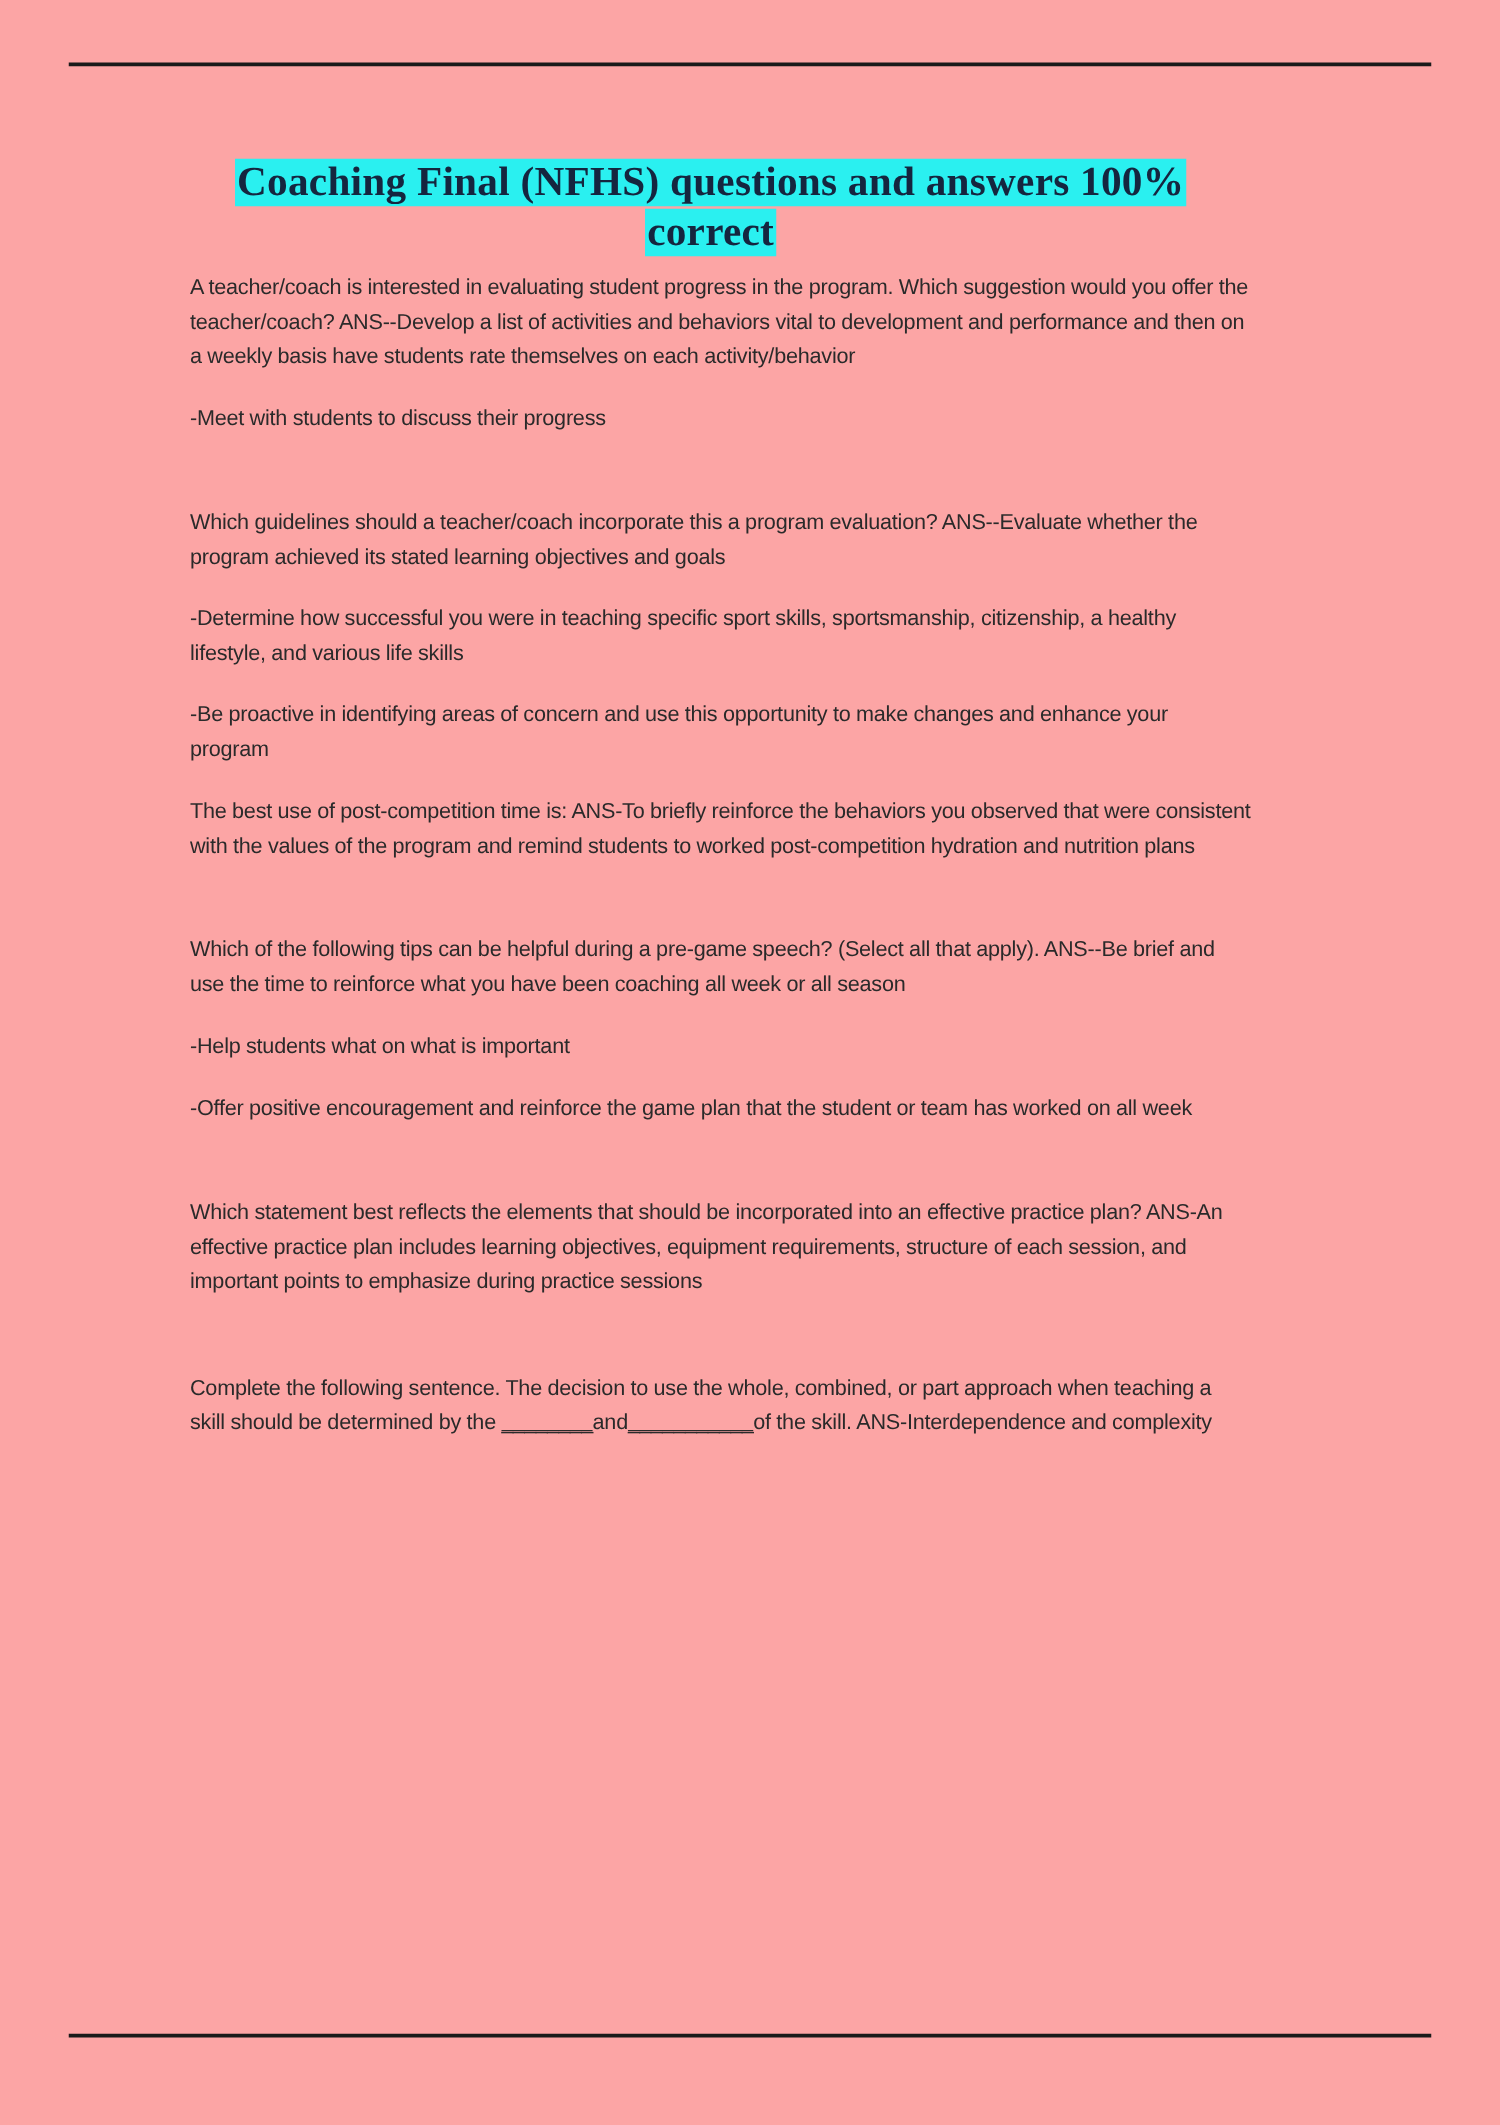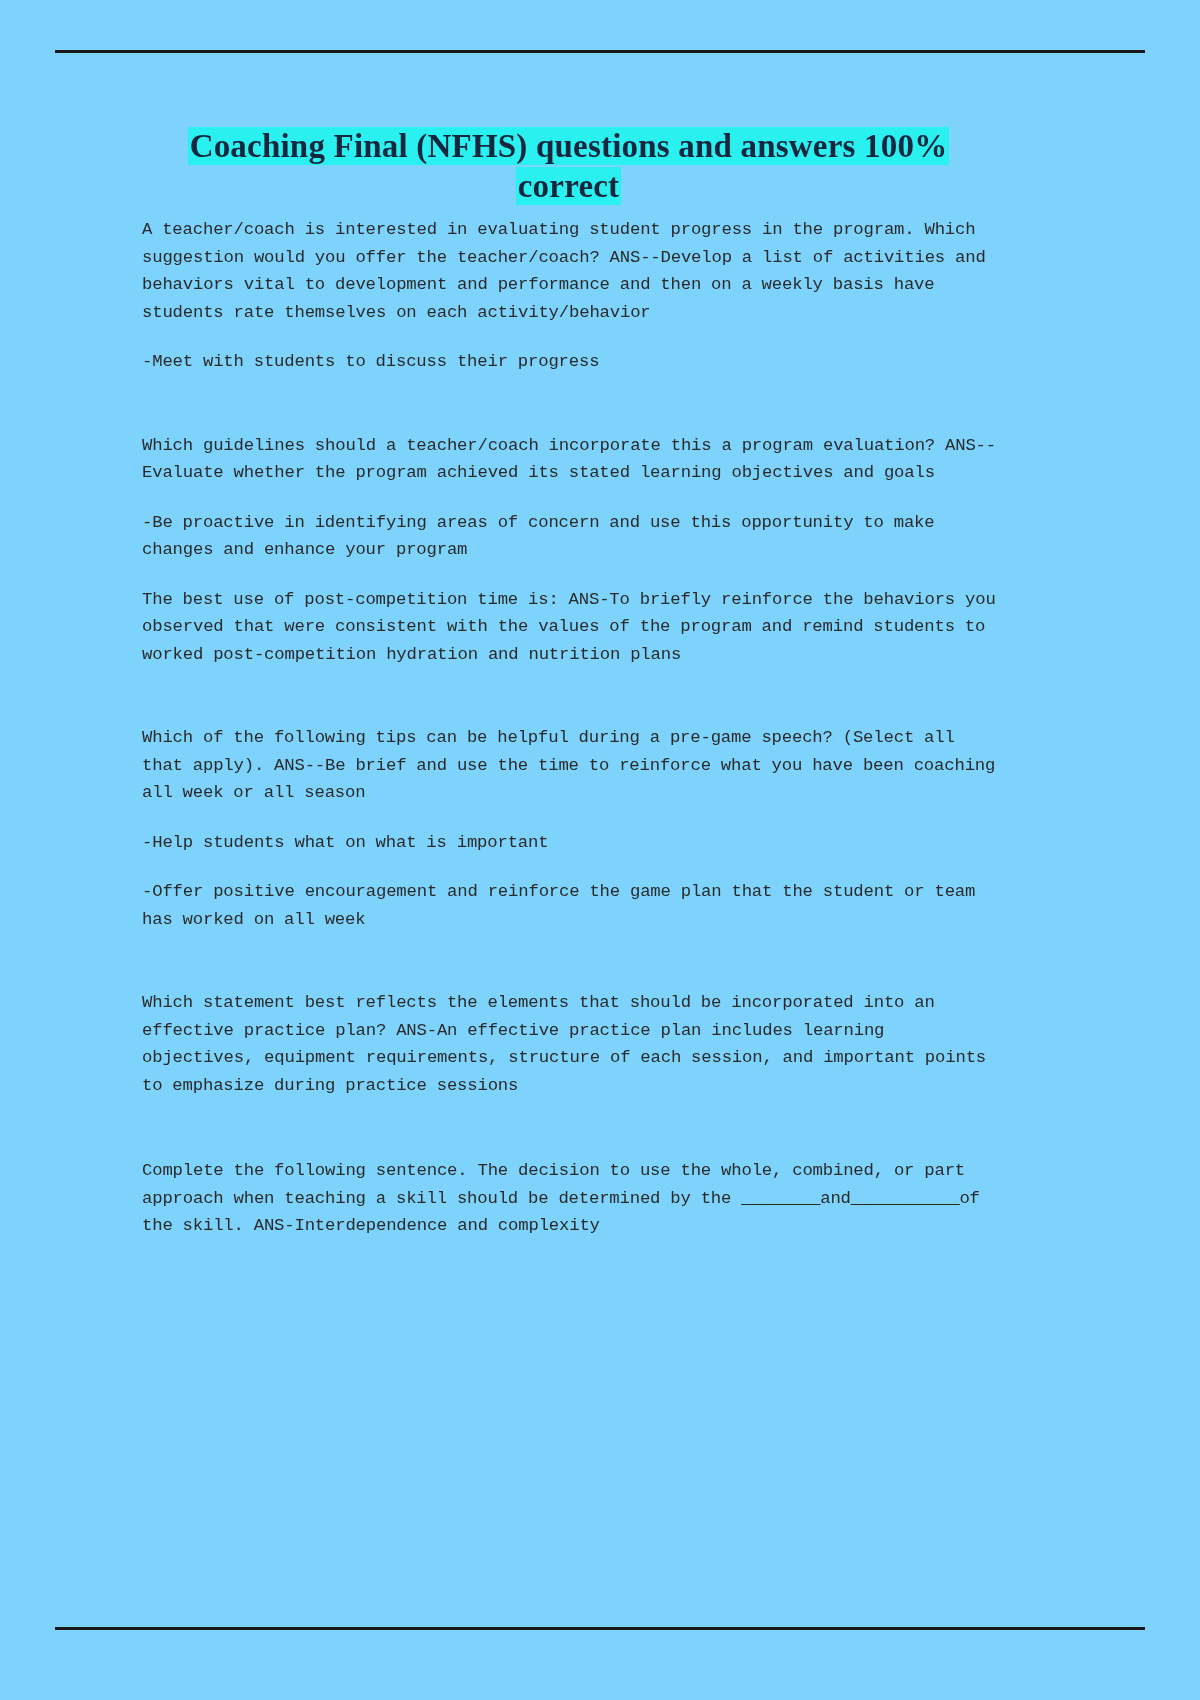--- a/index.html
+++ b/index.html
@@ -4,21 +4,21 @@
 <style>
   html, body {
     margin: 0;
     padding: 0;
     background: #ffffff;
   }
   .page {
     position: relative;
     width: 1200px;
     height: 1700px;
-    background: #7dd3fc;
+    background: #fca5a5;
     box-sizing: border-box;
     font-family: "Liberation Sans", sans-serif;
     overflow: hidden;
   }
   .rule {
     position: absolute;
     left: 55px;
     right: 55px;
     height: 0;
     border-top: 3px solid #1a1a1a;
@@ -44,25 +44,25 @@
     letter-spacing: 0.2px;
   }
   .doc-title .hl {
     background: #2af0f0;
     box-decoration-break: clone;
     -webkit-box-decoration-break: clone;
     padding: 1px 2px;
   }
 
   p.para {
-    margin: 0 0 22px 6px;
+    margin: 0 0 22px 16px;
     font-size: 17.3px;
     line-height: 27.5px;
     color: #2a2a2a;
-    font-family: Liberation Mono, monospace;
+    font-family: Liberation Sans, sans-serif;
     letter-spacing: -0.18px;
     word-spacing: -0.2px;
     text-align: left;
   }
   p.para.gap {
     margin-bottom: 56px;
   }
   p.para.gap-lg {
     margin-bottom: 58px;
   }
@@ -80,20 +80,21 @@
   <div class="rule rule-bottom"></div>
 
   <div class="content">
 
     <h1 class="doc-title"><span class="hl">Coaching Final (NFHS) questions and answers 100%</span><br><span class="hl">correct</span></h1>
 
     <p class="para">A teacher/coach is interested in evaluating student progress in the program. Which suggestion would you offer the teacher/coach? ANS--Develop a list of activities and behaviors vital to development and performance and then on a weekly basis have students rate themselves on each activity/behavior</p>
     <p class="para gap">-Meet with students to discuss their progress</p>
 
     <p class="para">Which guidelines should a teacher/coach incorporate this a program evaluation? ANS--Evaluate whether the program achieved its stated learning objectives and goals</p>
+    <p class="para">-Determine how successful you were in teaching specific sport skills, sportsmanship, citizenship, a healthy lifestyle, and various life skills</p>
     <p class="para">-Be proactive in identifying areas of concern and use this opportunity to make changes and enhance your program</p>
 
     <p class="para gap">The best use of post-competition time is: ANS-To briefly reinforce the behaviors you observed that were consistent with the values of the program and remind students to worked post-competition hydration and nutrition plans</p>
 
     <p class="para">Which of the following tips can be helpful during a pre-game speech? (Select all that apply). ANS--Be brief and use the time to reinforce what you have been coaching all week or all season</p>
     <p class="para">-Help students what on what is important</p>
     <p class="para gap">-Offer positive encouragement and reinforce the game plan that the student or team has worked on all week</p>
 
     <p class="para gap-lg">Which statement best reflects the elements that should be incorporated into an effective practice plan? ANS-An effective practice plan includes learning objectives, equipment requirements, structure of each session, and important points to emphasize during practice sessions</p>
 

